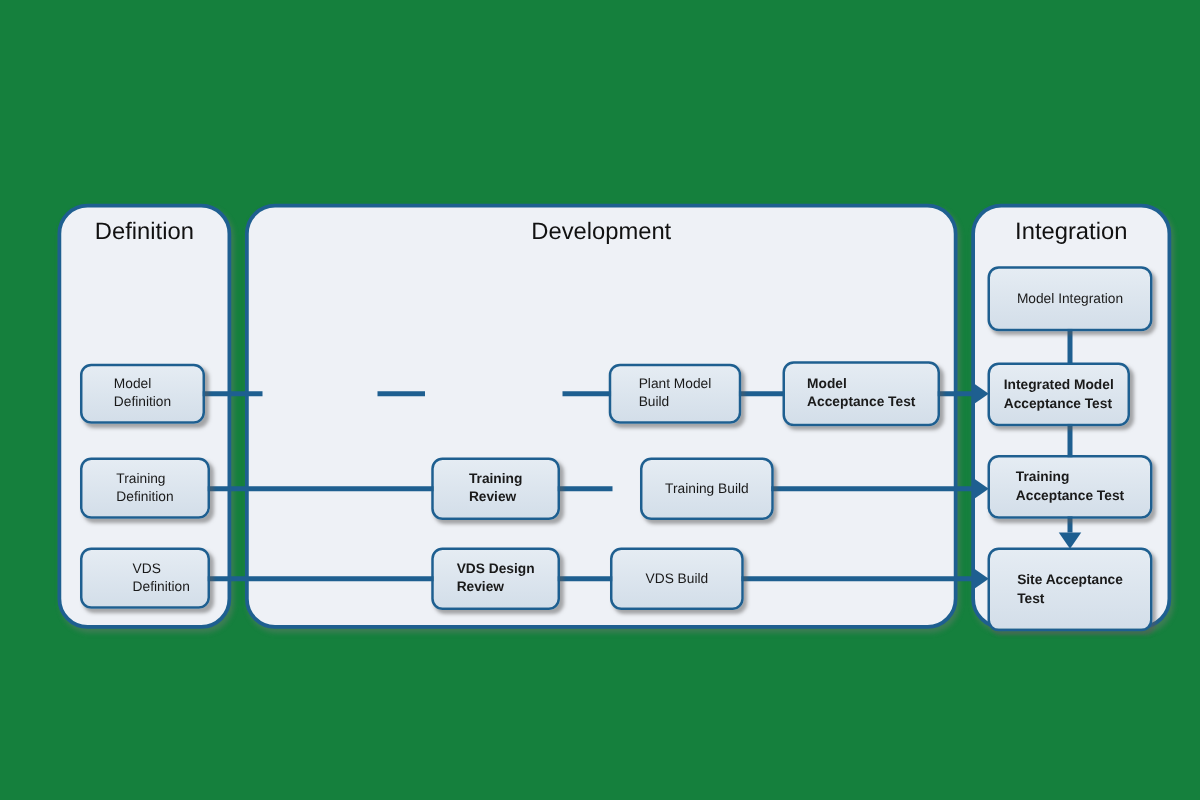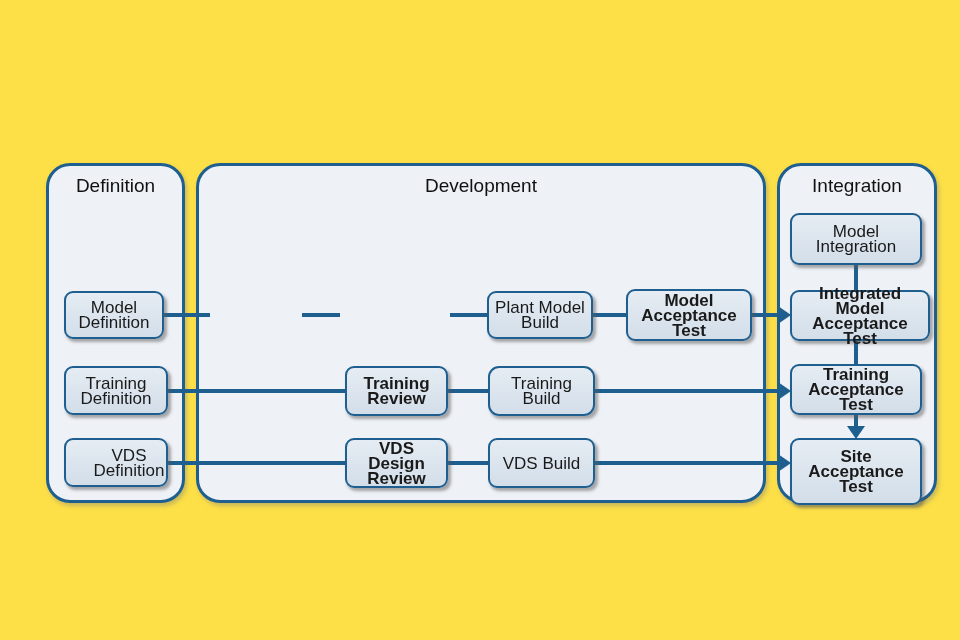--- a/index.html
+++ b/index.html
@@ -5,21 +5,21 @@
   html, body {
     margin: 0;
     padding: 0;
     background: #ffffff;
     font-family: "Liberation Sans", sans-serif;
   }
   .canvas {
     position: relative;
     width: 960px;
     height: 640px;
-    background: #fde047;
+    background: #15803d;
     overflow: hidden;
   }
   
   .section {
     position: absolute;
     background: #eef1f6;
     border: 3.5px solid #1e5f90;
     border-radius: 24px;
     box-shadow: 2px 3px 4px rgba(120,120,120,0.4);
     box-sizing: border-box;
@@ -38,22 +38,21 @@
   .node {
     position: absolute;
     background: linear-gradient(180deg, #e5ecf3 0%, #d3dee9 100%);
     border: 2.5px solid #1e5f90;
     border-radius: 9px;
     box-shadow: 2.5px 3px 3px rgba(90,90,90,0.5);
     box-sizing: border-box;
     display: flex;
     align-items: center;
     justify-content: center;
-    text-align: center;
-    font-size: 17px;
+    font-size: 11px;
     line-height: 15px;
     color: #1a1a1a;
     white-space: pre-line;
     padding: 2px;
   }
   .node.bold { font-weight: 700; }
   
   .hline {
     position: absolute;
     height: 4px;
@@ -124,26 +123,26 @@
 Definition</div>
   <div class="node" style="left:64px; top:438px; width:104px; height:49px;padding-left:28px;">VDS
 Definition</div>
 
   <div class="node" style="left:487px; top:291px; width:106px; height:48px;">Plant Model
 Build</div>
   <div class="node bold" style="left:626px; top:289px; width:126px; height:52px;">Model
 Acceptance Test</div>
   <div class="node bold" style="left:345px; top:366px; width:103px; height:50px;">Training
 Review</div>
-  <div class="node" style="left:488px; top:366px; width:107px; height:50px;border-radius:11px;">Training Build</div>
+  <div class="node" style="left:512px; top:366px; width:107px; height:50px;">Training Build</div>
   <div class="node bold" style="left:345px; top:438px; width:103px; height:50px;">VDS Design
 Review</div>
   <div class="node" style="left:488px; top:438px; width:107px; height:50px;">VDS Build</div>
 
   <div class="node" style="left:790px; top:213px; width:132px; height:52px;">Model Integration</div>
-  <div class="node bold" style="left:790px; top:290px; width:140px; height:51px;">Integrated Model
+  <div class="node bold" style="left:790px; top:290px; width:114px; height:51px;">Integrated Model
 Acceptance Test</div>
   <div class="node bold" style="left:790px; top:364px; width:132px; height:51px;">Training
 Acceptance Test</div>
   <div class="node bold" style="left:790px; top:438px; width:132px; height:67px;">Site Acceptance
 Test</div>
 
 </div>
 
 </body></html>

